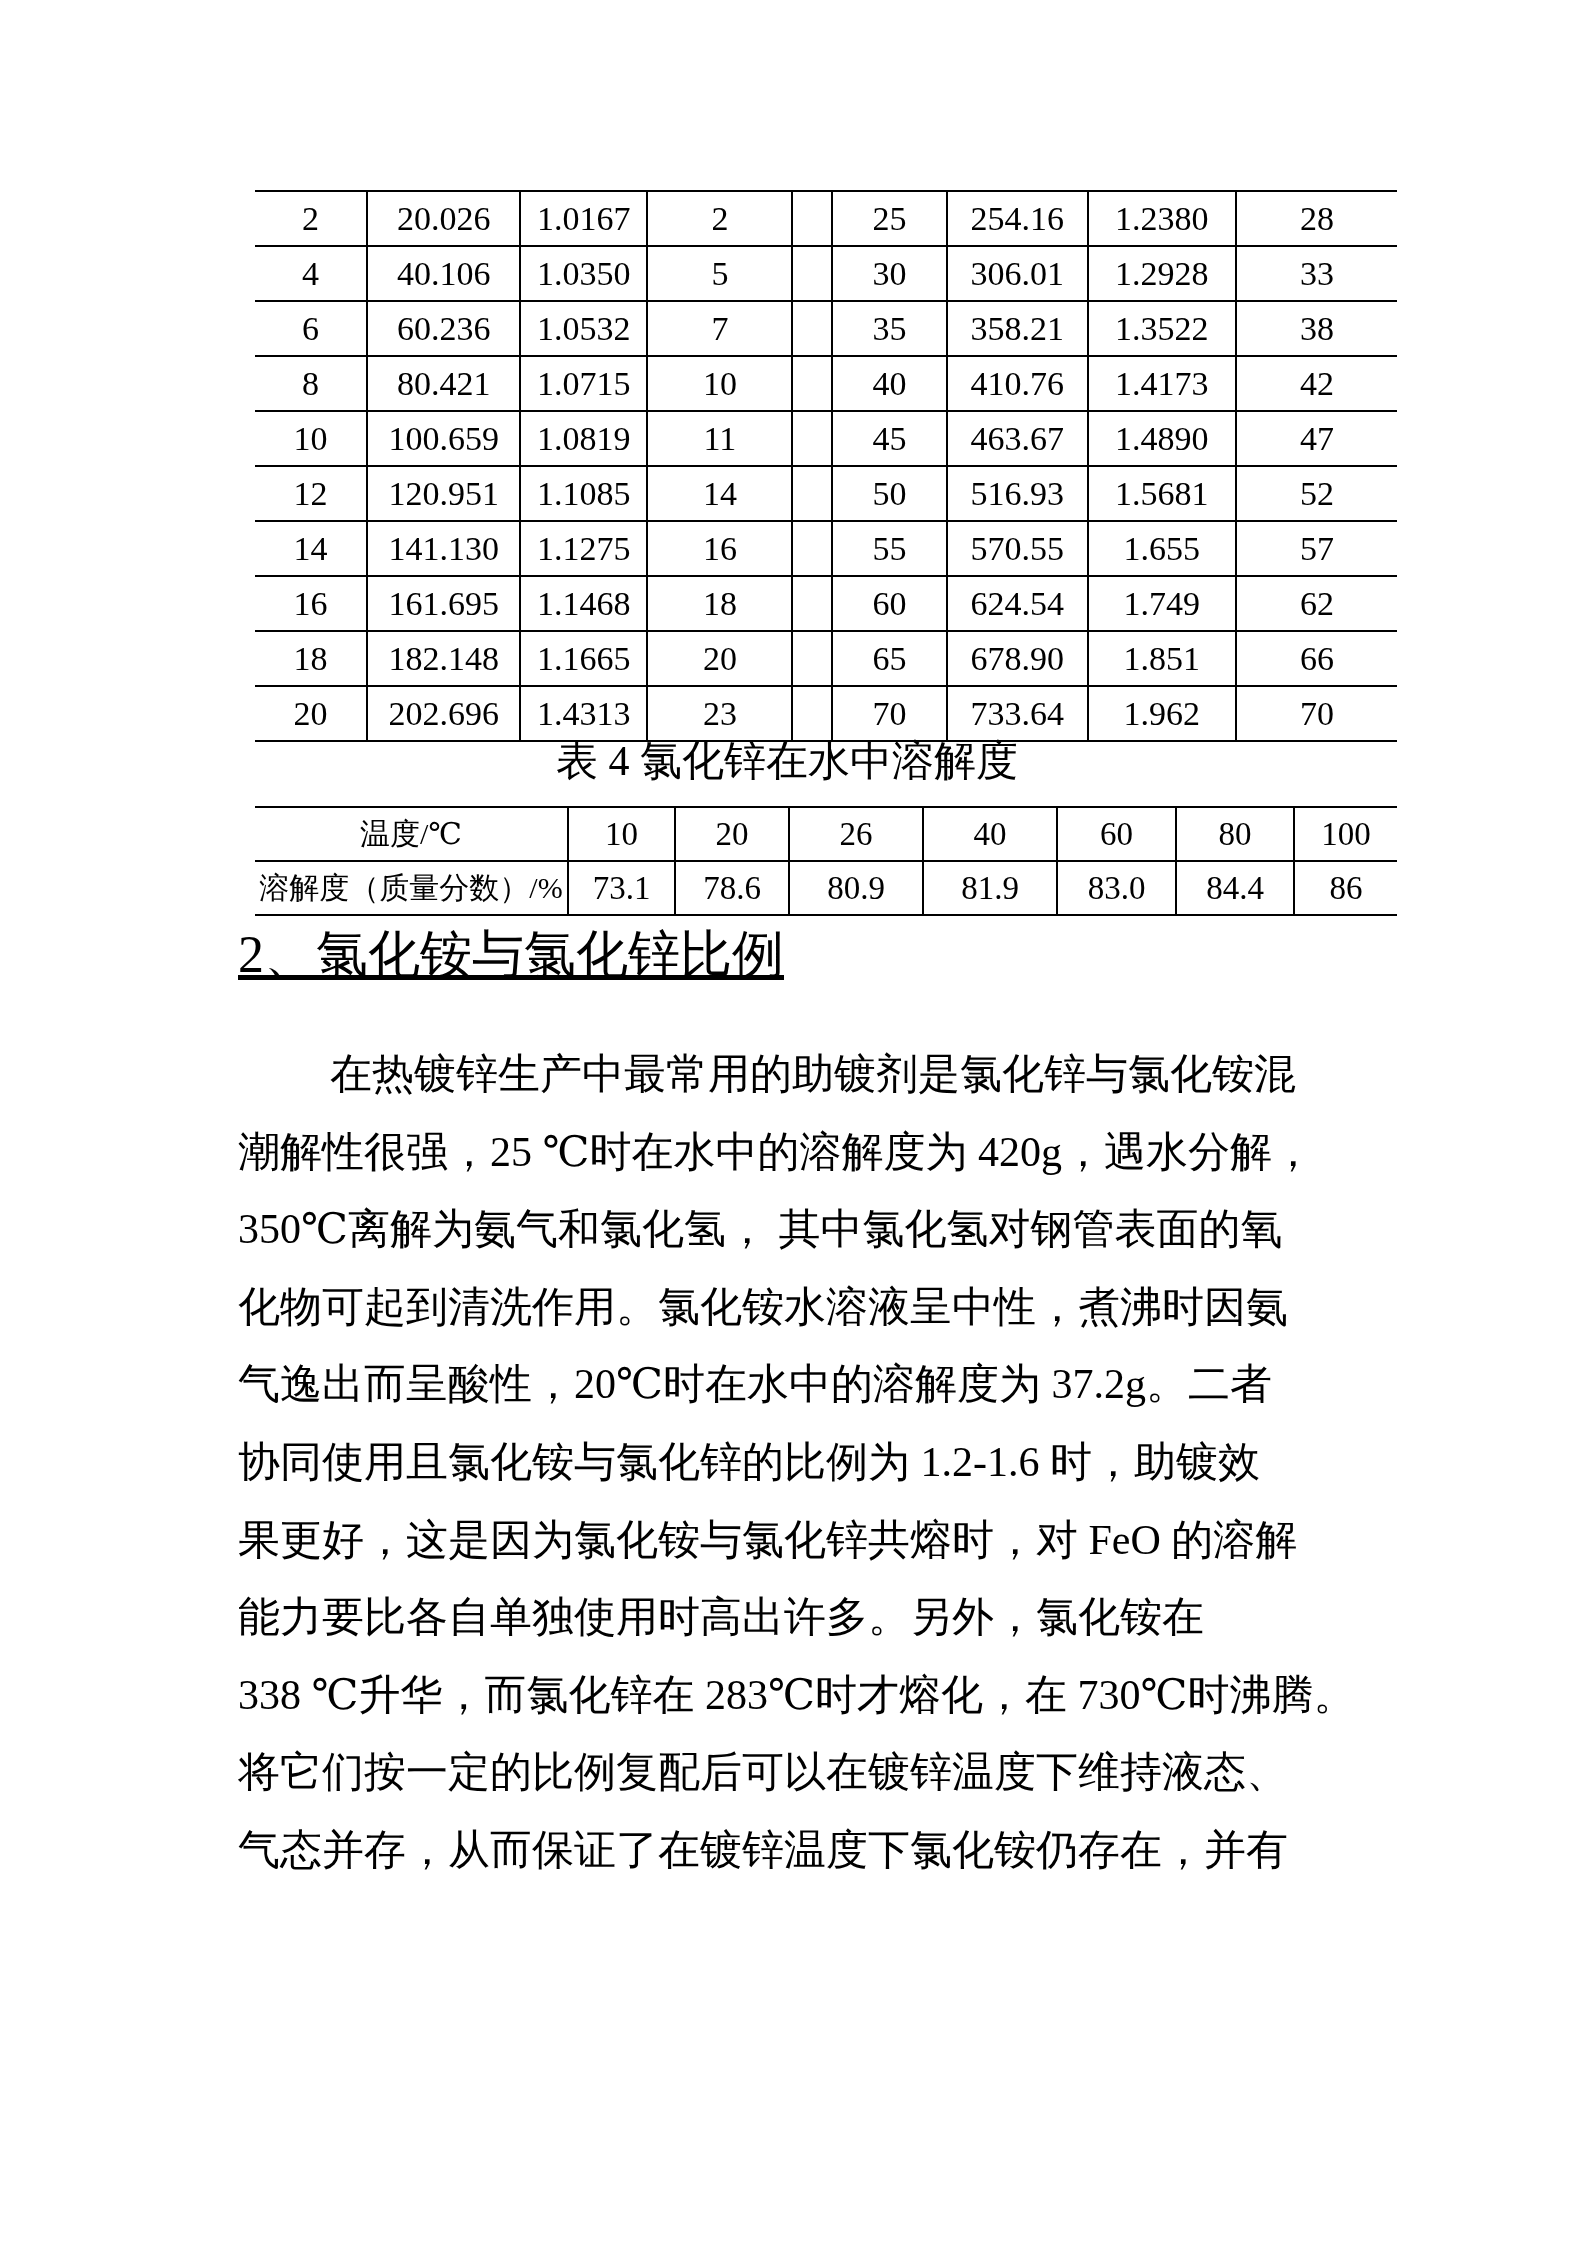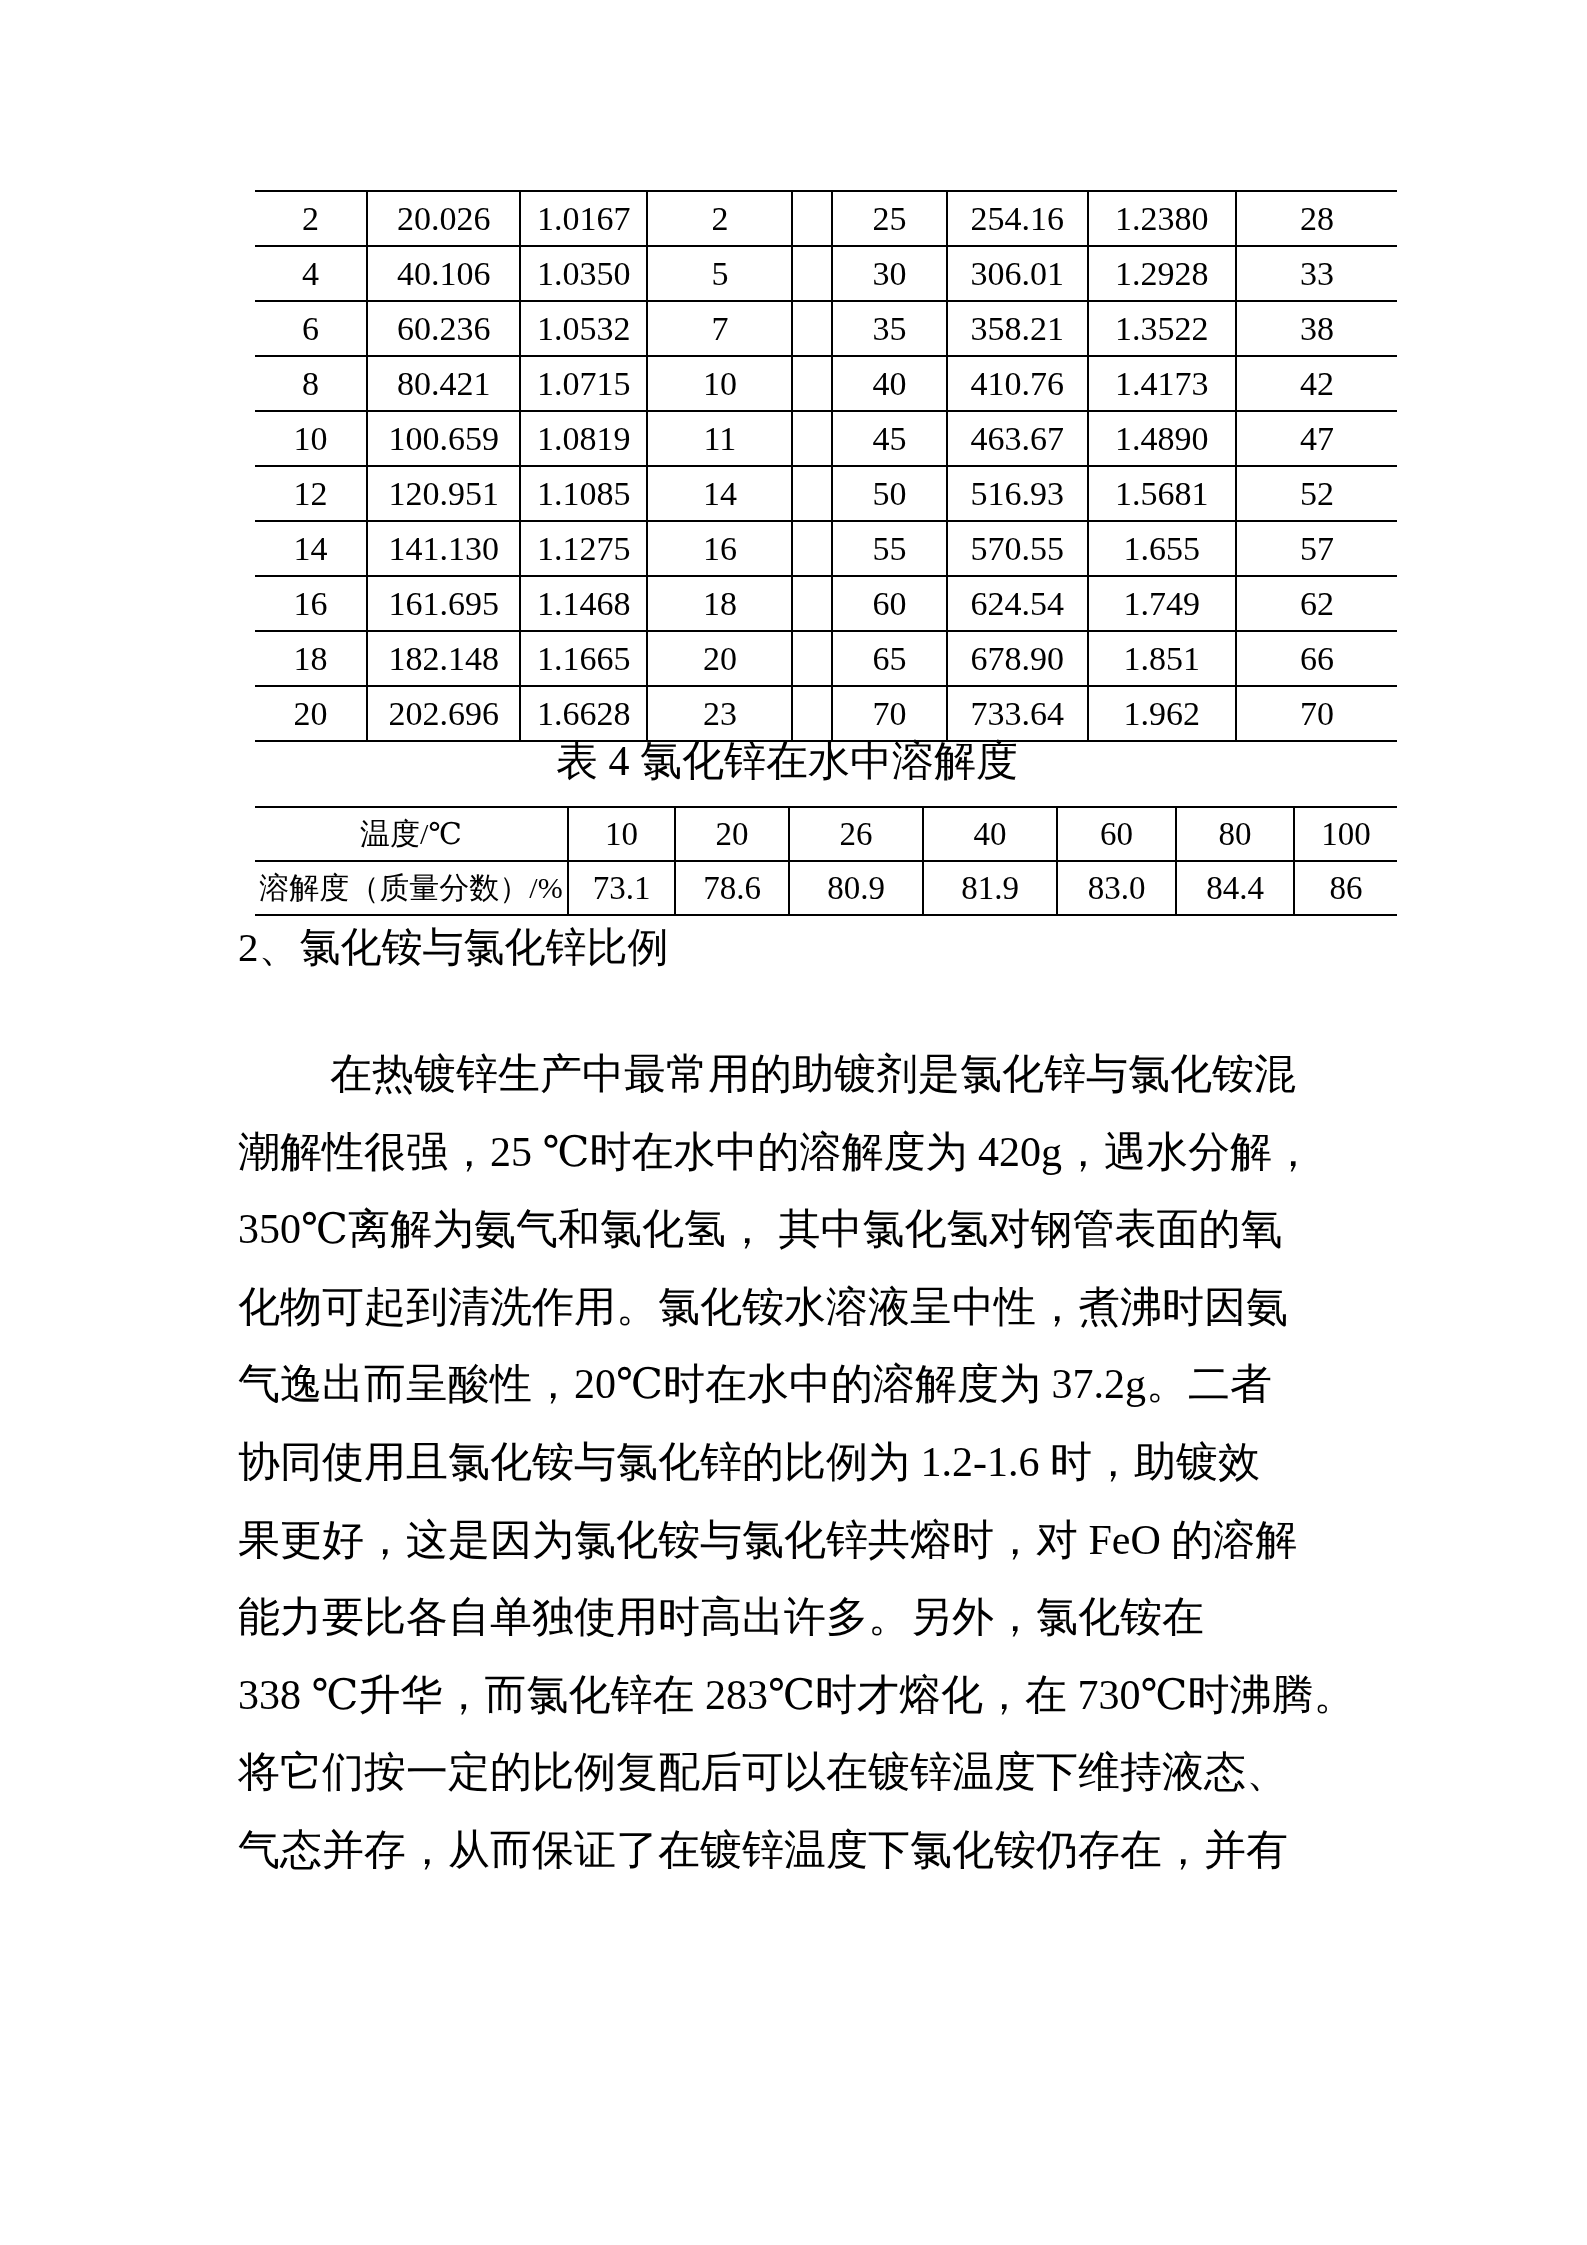--- a/index.html
+++ b/index.html
@@ -39,22 +39,23 @@
   
   .caption{
     position:absolute;
     left:556px;top:733px;
     font-size:42px;
     white-space:nowrap;
   }
   .heading{
     position:absolute;
     left:238px;top:920px;
-    font-size:41px;
-    white-space:nowrap;
+    font-size:52px;
+    white-space:nowrap;
+    text-decoration:underline;
   }
   .para{
     position:absolute;
     left:238px;top:1036px;
     width:1170px;
   }
   .para .line{
     height:77.6px;
     line-height:77.6px;
     font-size:42px;
@@ -175,21 +176,21 @@
           <td>20</td>
           <td></td>
           <td>65</td>
           <td>678.90</td>
           <td>1.851</td>
           <td>66</td>
         </tr>
         <tr>
           <td>20</td>
           <td>202.696</td>
-          <td>1.6628</td>
+          <td>1.4313</td>
           <td>23</td>
           <td></td>
           <td>70</td>
           <td>733.64</td>
           <td>1.962</td>
           <td>70</td>
         </tr>
       </tbody>
   </table>
 

